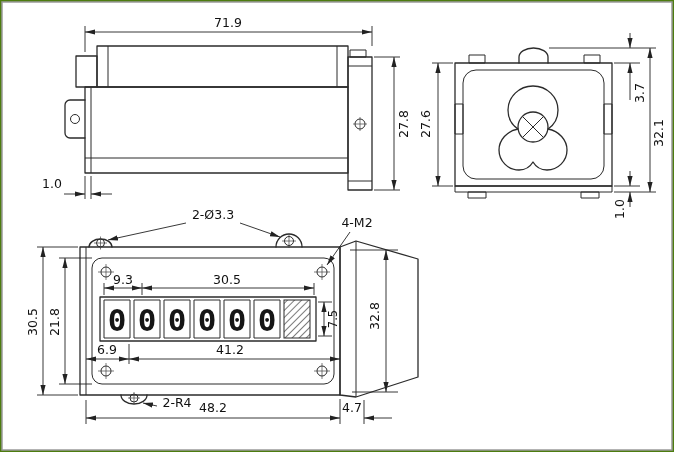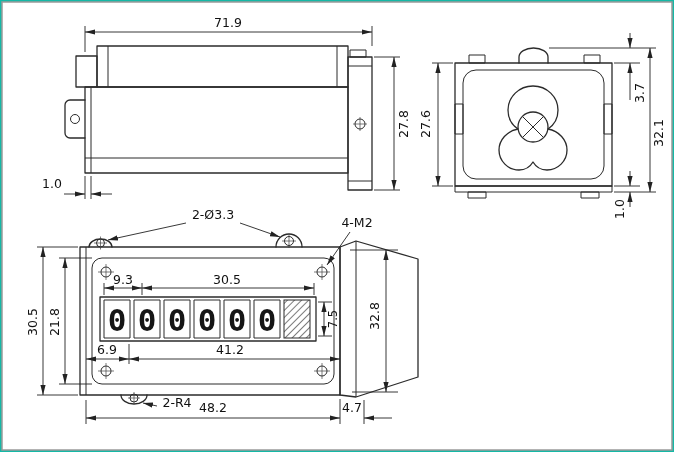--- a/index.html
+++ b/index.html
@@ -1,16 +1,16 @@
 <!DOCTYPE html>
 <html><head>
 <meta charset="utf-8">
 <style>
   html,body{margin:0;padding:0;background:#ffffff;}
-  .sheet{width:674px;height:452px;position:relative;background:#14b8a6;
+  .sheet{width:674px;height:452px;position:relative;background:#4d7c0f;
          font-family:"DejaVu Sans",sans-serif;}
   svg{display:block;}
   .edge{fill:none;stroke:#2b2b2b;stroke-width:1.3;stroke-linejoin:round;stroke-linecap:round;}
   .edge2{fill:none;stroke:#2b2b2b;stroke-width:1;stroke-linejoin:round;}
   .dim{fill:none;stroke:#222;stroke-width:0.9;}
   .cl{fill:none;stroke:#444;stroke-width:0.7;}
   .dimtxt{font:500 12.5px "DejaVu Sans",sans-serif;fill:#111;text-anchor:middle;}
   .dimtxt-s{font:500 11.5px "DejaVu Sans",sans-serif;fill:#111;text-anchor:middle;}
   .digit{font:600 31px "DejaVu Sans Mono",monospace;fill:#151515;text-anchor:middle;}
 </style>

